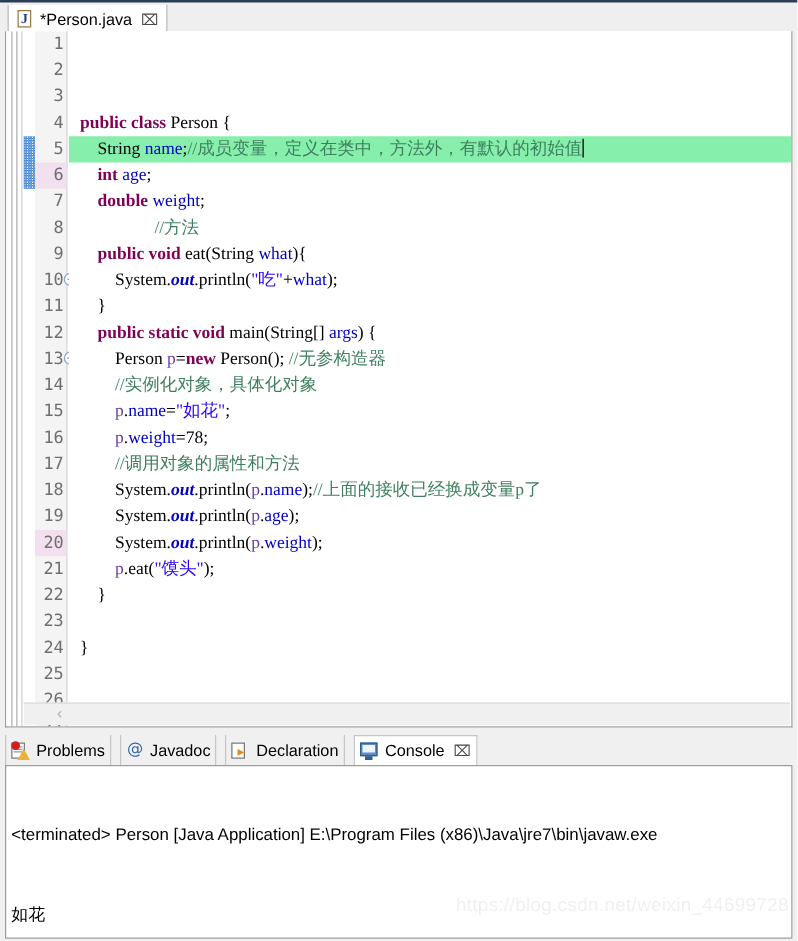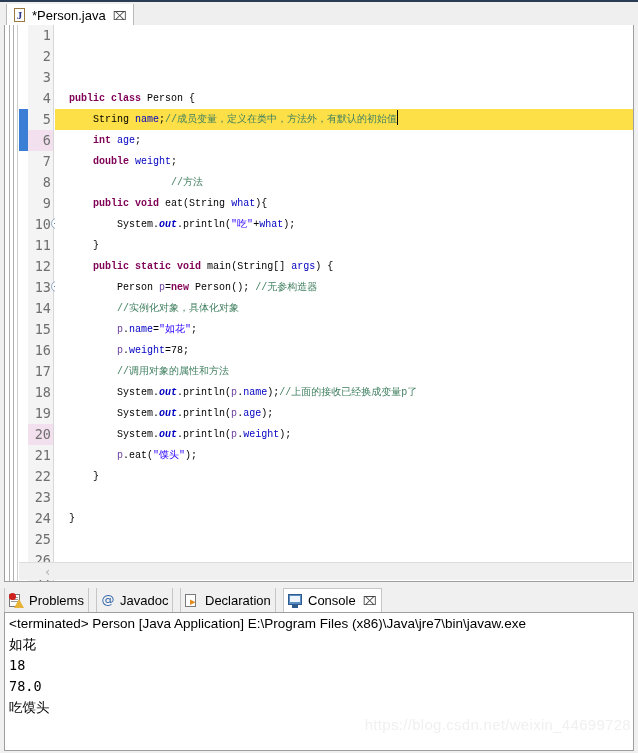--- a/index.html
+++ b/index.html
@@ -142,26 +142,26 @@
     border-radius: 50%;
     background: #ffffff;
     box-sizing: border-box;
   }
   .fold:before {
     content: ""; position: absolute;
     left: 2px; top: 4px; width: 5px; height: 1px;
     background: #5f7fa8;
   }
   .code {
-    font-family: Liberation Mono, monospace;
-    font-size: 10px;
+    font-family: Liberation Serif, serif;
+    font-size: 14px;
     color: #000000;
-    padding-left: 14px;
-  }
-  .code.hl-line { background: #fde047; }
+    padding-left: 9px;
+  }
+  .code.hl-line { background: #86efac; }
 
   
   .kw   { color: #7f0055; font-weight: bold; }
   .cmt  { color: #3f7f5f; }
   .str  { color: #2a00ff; }
   .fld  { color: #0000c0; }
   .stat { color: #0000c0; font-weight: bold; font-style: italic; }
   .loc  { color: #6a3e9e; }
   .plain{ color: #000000; }
   .caret {
@@ -285,20 +285,21 @@
     box-sizing: border-box;
     overflow: hidden;
   }
   .console-line {
     font-family: "DejaVu Sans Mono", monospace;
     font-size: 13.5px;
     color: #000000;
     line-height: 21px;
     padding-left: 4px;
     white-space: pre;
+    margin-top: 44px;
   }
   .console-header {
     font-family: "Liberation Sans", sans-serif;
     font-size: 13.5px;
   }
   .watermark {
     position: absolute; right: 2px; bottom: 17px;
     font-family: "Liberation Sans", sans-serif;
     font-size: 15px;
     color: #f0f0f0;

